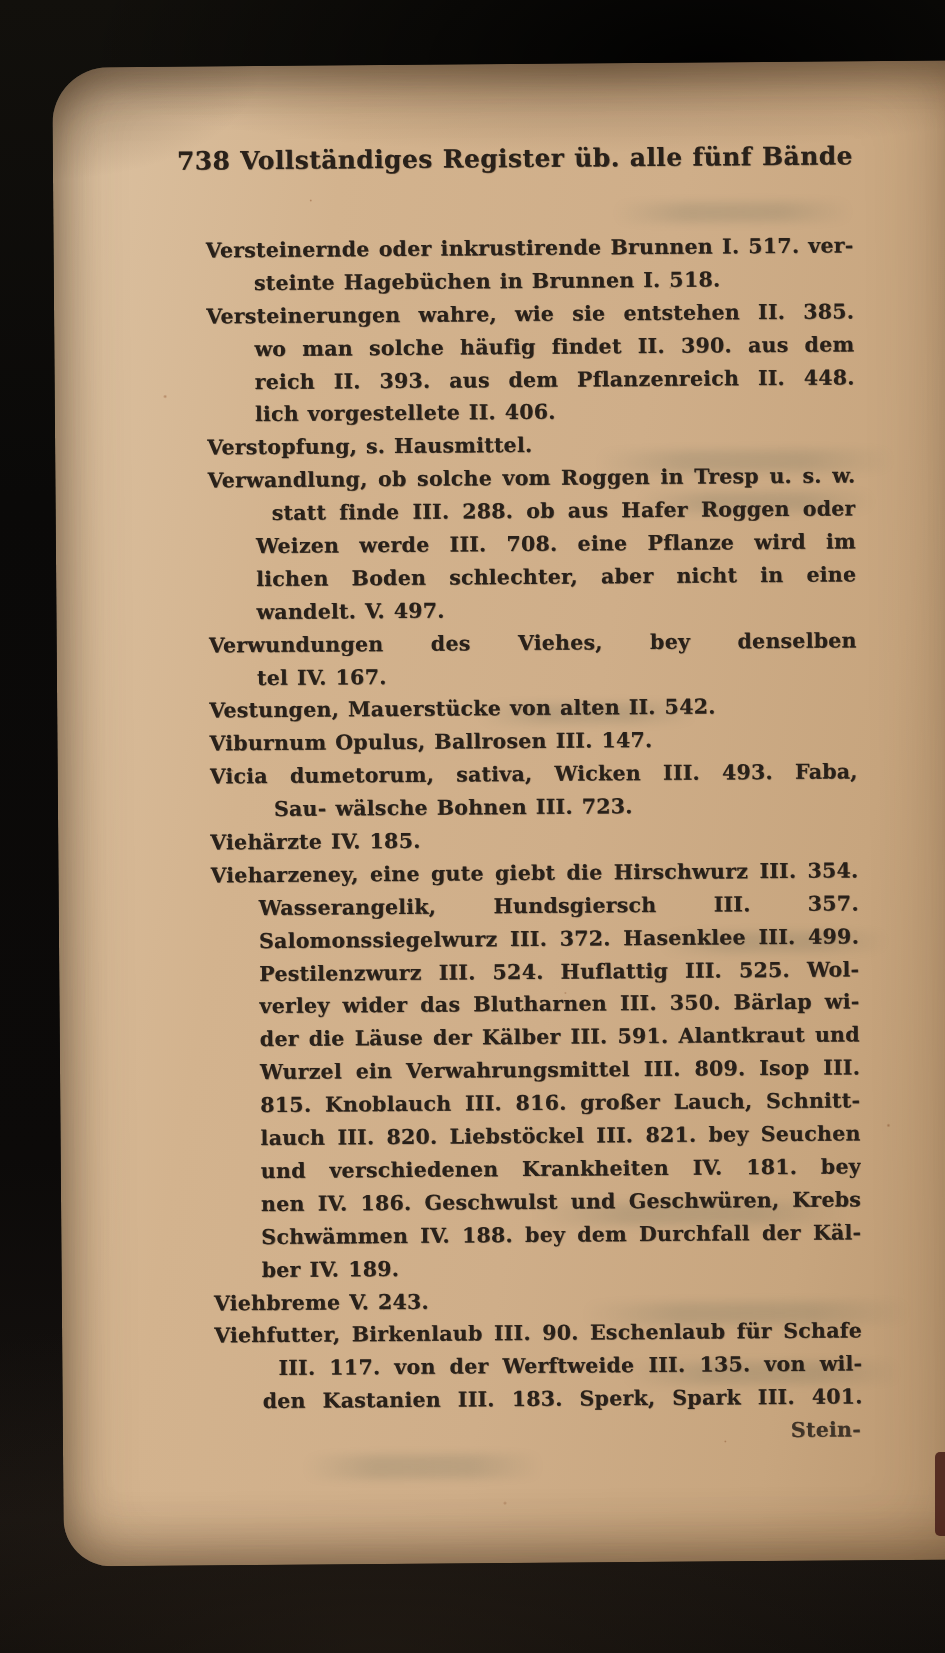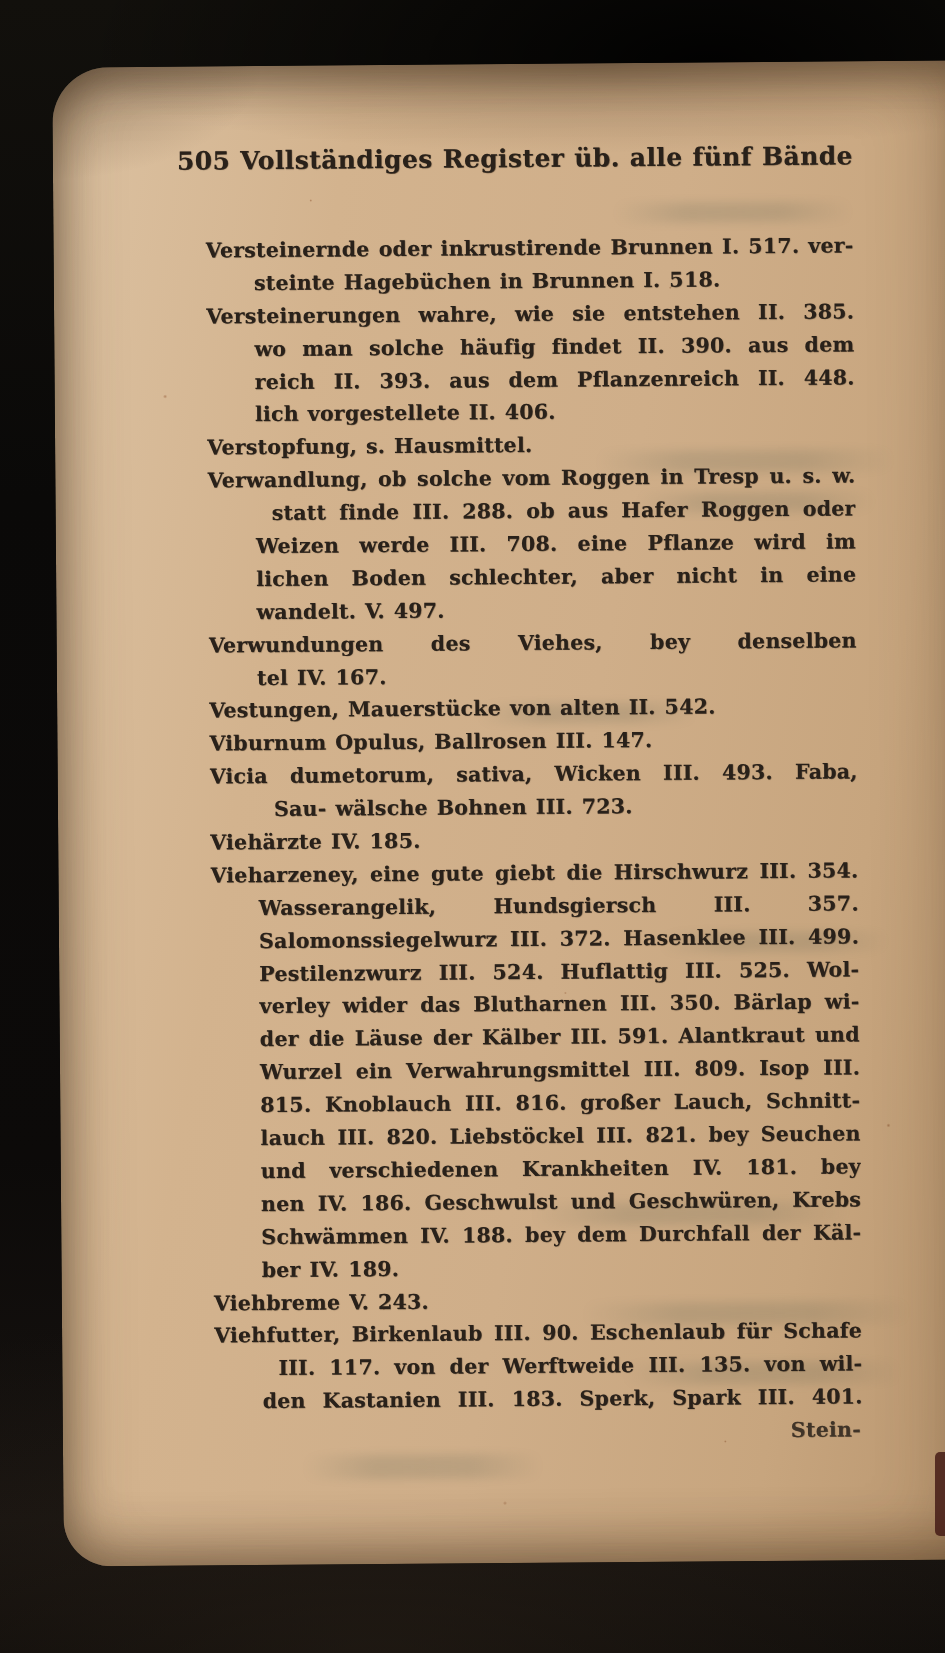--- a/index.html
+++ b/index.html
@@ -105,21 +105,21 @@
     <div class="ghost" style="left:580px; top:430px; width:240px; height:20px;"></div>
     <div class="ghost" style="left:420px; top:640px; width:220px; height:20px;"></div>
     <div class="ghost" style="left:600px; top:870px; width:230px; height:20px;"></div>
     <div class="ghost" style="left:470px; top:1140px; width:320px; height:22px;"></div>
     <div class="ghost" style="left:520px; top:1240px; width:330px; height:22px;"></div>
     <div class="ghost" style="left:560px; top:1300px; width:280px; height:22px;"></div>
     <div class="ghost" style="left:240px; top:1390px; width:240px; height:24px;"></div>
 
     <div class="text-layer">
       <div class="page-header">
-        <span>505</span>
+        <span>738</span>
         <span>Vollständiges Register üb. alle fünf Bände</span>
       </div>
 
       <div class="entries">
 
         <div class="line ind0 j">Versteinernde oder inkrustirende Brunnen I. 517. ver-</div>
           <div class="line ind1">steinte Hagebüchen in Brunnen I. 518.</div>
           <div class="line ind0 j">Versteinerungen wahre, wie sie entstehen II. 385. 388.</div>
           <div class="line ind1 j">wo man solche häufig findet II. 390. aus dem Thier-</div>
           <div class="line ind1 j">reich II. 393. aus dem Pflanzenreich II. 448. betrüg-</div>

